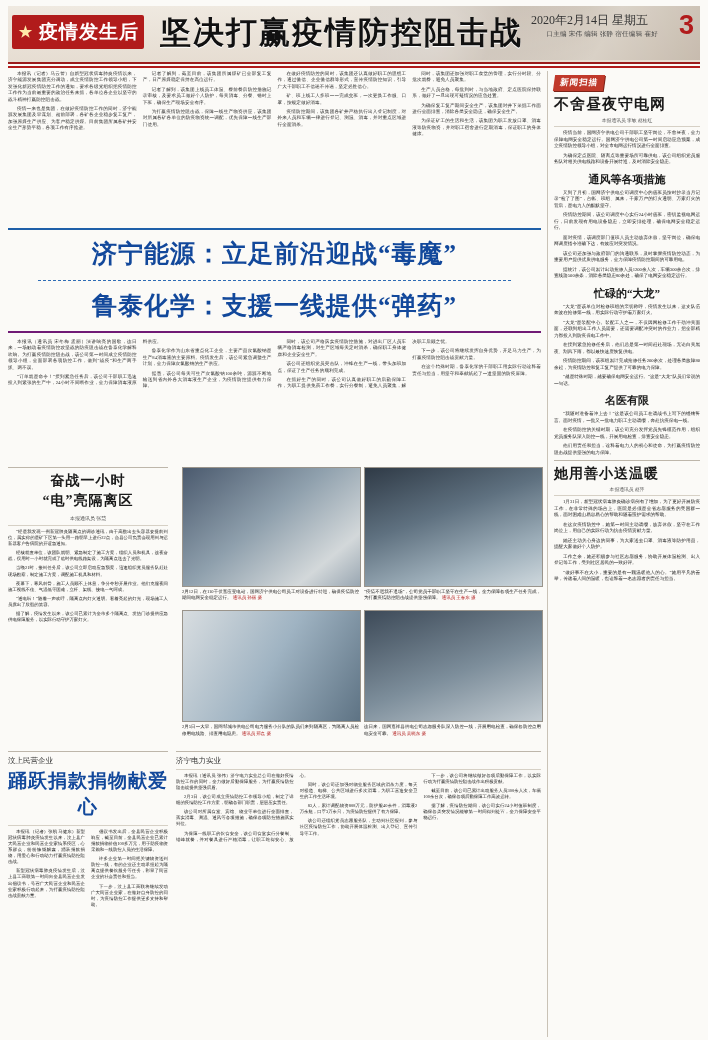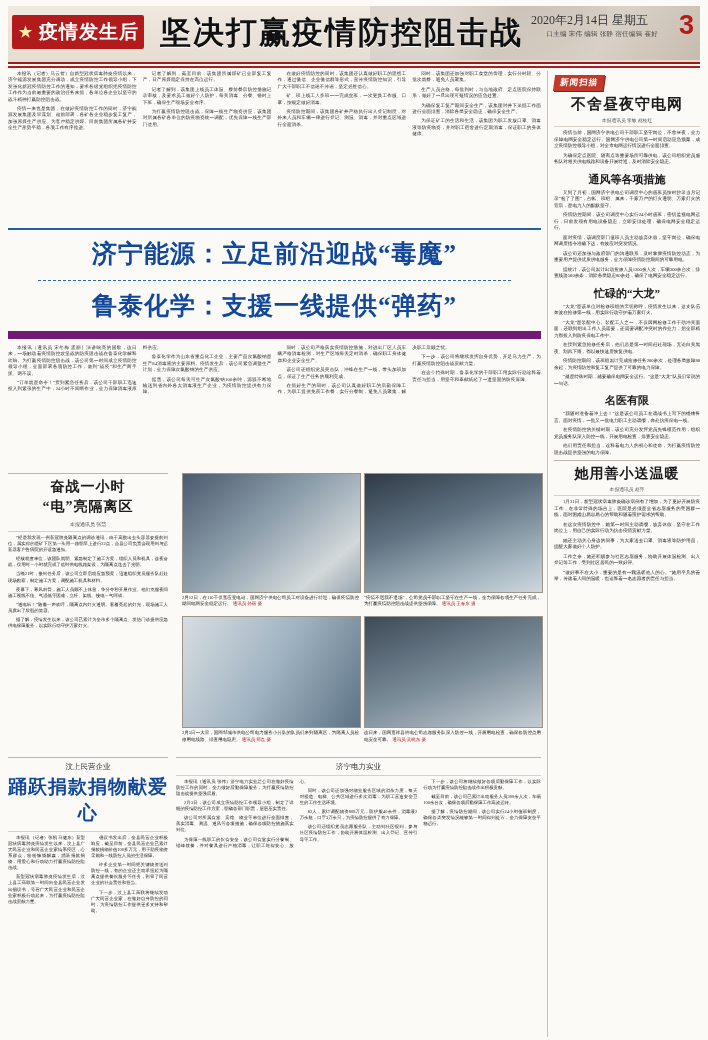--- a/index.html
+++ b/index.html
@@ -83,21 +83,21 @@
   }
   .tiny p{margin:0 0 3px;text-indent:9px;}
   .cols2{column-count:2;column-gap:6px;}
   .cols3{column-count:3;column-gap:6px;}
   .cols4{column-count:4;column-gap:6px;}
   .hr{border-top:1px solid #bdb6aa;margin:4px 0;}
   .hr-thin{border-top:1px solid #d6d0c5;margin:3px 0;}
   
   .banner{
     border-top:2px solid #1e5fa8;
-    border-bottom:8px solid #701a75;
+    border-bottom:2px solid #701a75;
     padding:7px 0 9px;
     margin:5px 0 6px;
     text-align:center;
   }
   .banner h1{
     margin:0 0 10px;
     font-size:25px;font-weight:bold;color:#12489b;
     letter-spacing:1px;
     font-family:"Liberation Serif", serif;
   }
@@ -116,38 +116,38 @@
     border:1px solid #9a948b;
   }
   .ph-a{background:linear-gradient(140deg,#4b5a6e,#8fa0ad 45%,#d3d8da 80%,#9aa7b2);}
   .ph-b{background:linear-gradient(160deg,#2f3a46,#5f7180 40%,#9fb0bb 75%,#cfd8dd);}
   .ph-c{background:linear-gradient(120deg,#d8dde0,#9fb3c2 50%,#5e7384);}
   .ph-e{background:linear-gradient(160deg,#3d4a58,#7d8e9b 55%,#c3ccd2);}
   .capline{font-size:4.5px;line-height:6.2px;color:#222;margin:2px 0 4px;text-align:justify;}
   .credit{color:#b11b1b;}
   
   .shoulder{
-    text-align:center;font-size:7.5px;color:#333;margin:4px 0 1px;
+    text-align:left;font-size:7.5px;color:#333;margin:4px 0 1px;
   }
   .bighead{
     text-align:center;font-size:19px;font-weight:bold;color:#12489b;
     letter-spacing:1px;margin:2px 0 5px;
   }
   
   .rc-badge{
     position:relative;height:20px;margin-bottom:3px;
   }
   .rc-badge .tag{
     display:inline-block;background:#c0392b;color:#fff;
     font-size:8.5px;font-weight:bold;letter-spacing:1px;
     padding:2px 6px;transform:skewX(-8deg);
     box-shadow:1px 1px 0 #7d2318;
   }
   .rc-title{
-    font-size:15px;font-weight:bold;text-align:center;margin:4px 0 3px;letter-spacing:1px;
+    font-size:15px;font-weight:bold;text-align:left;margin:4px 0 3px;letter-spacing:1px;
   }
   .rc-sub{
     font-size:11px;font-weight:bold;text-align:center;margin:6px 0 3px;
   }
   .rc-byline{font-size:4.8px;color:#555;text-align:center;margin-bottom:3px;}
   .rc-text{font-size:4.6px;line-height:6.5px;text-align:justify;}
   .rc-text p{margin:0 0 3px;text-indent:9px;}
   
   .pgrid{display:grid;grid-template-columns:1fr 1fr;gap:5px;margin-top:4px;}
   .pcell .photo{width:100%;}

